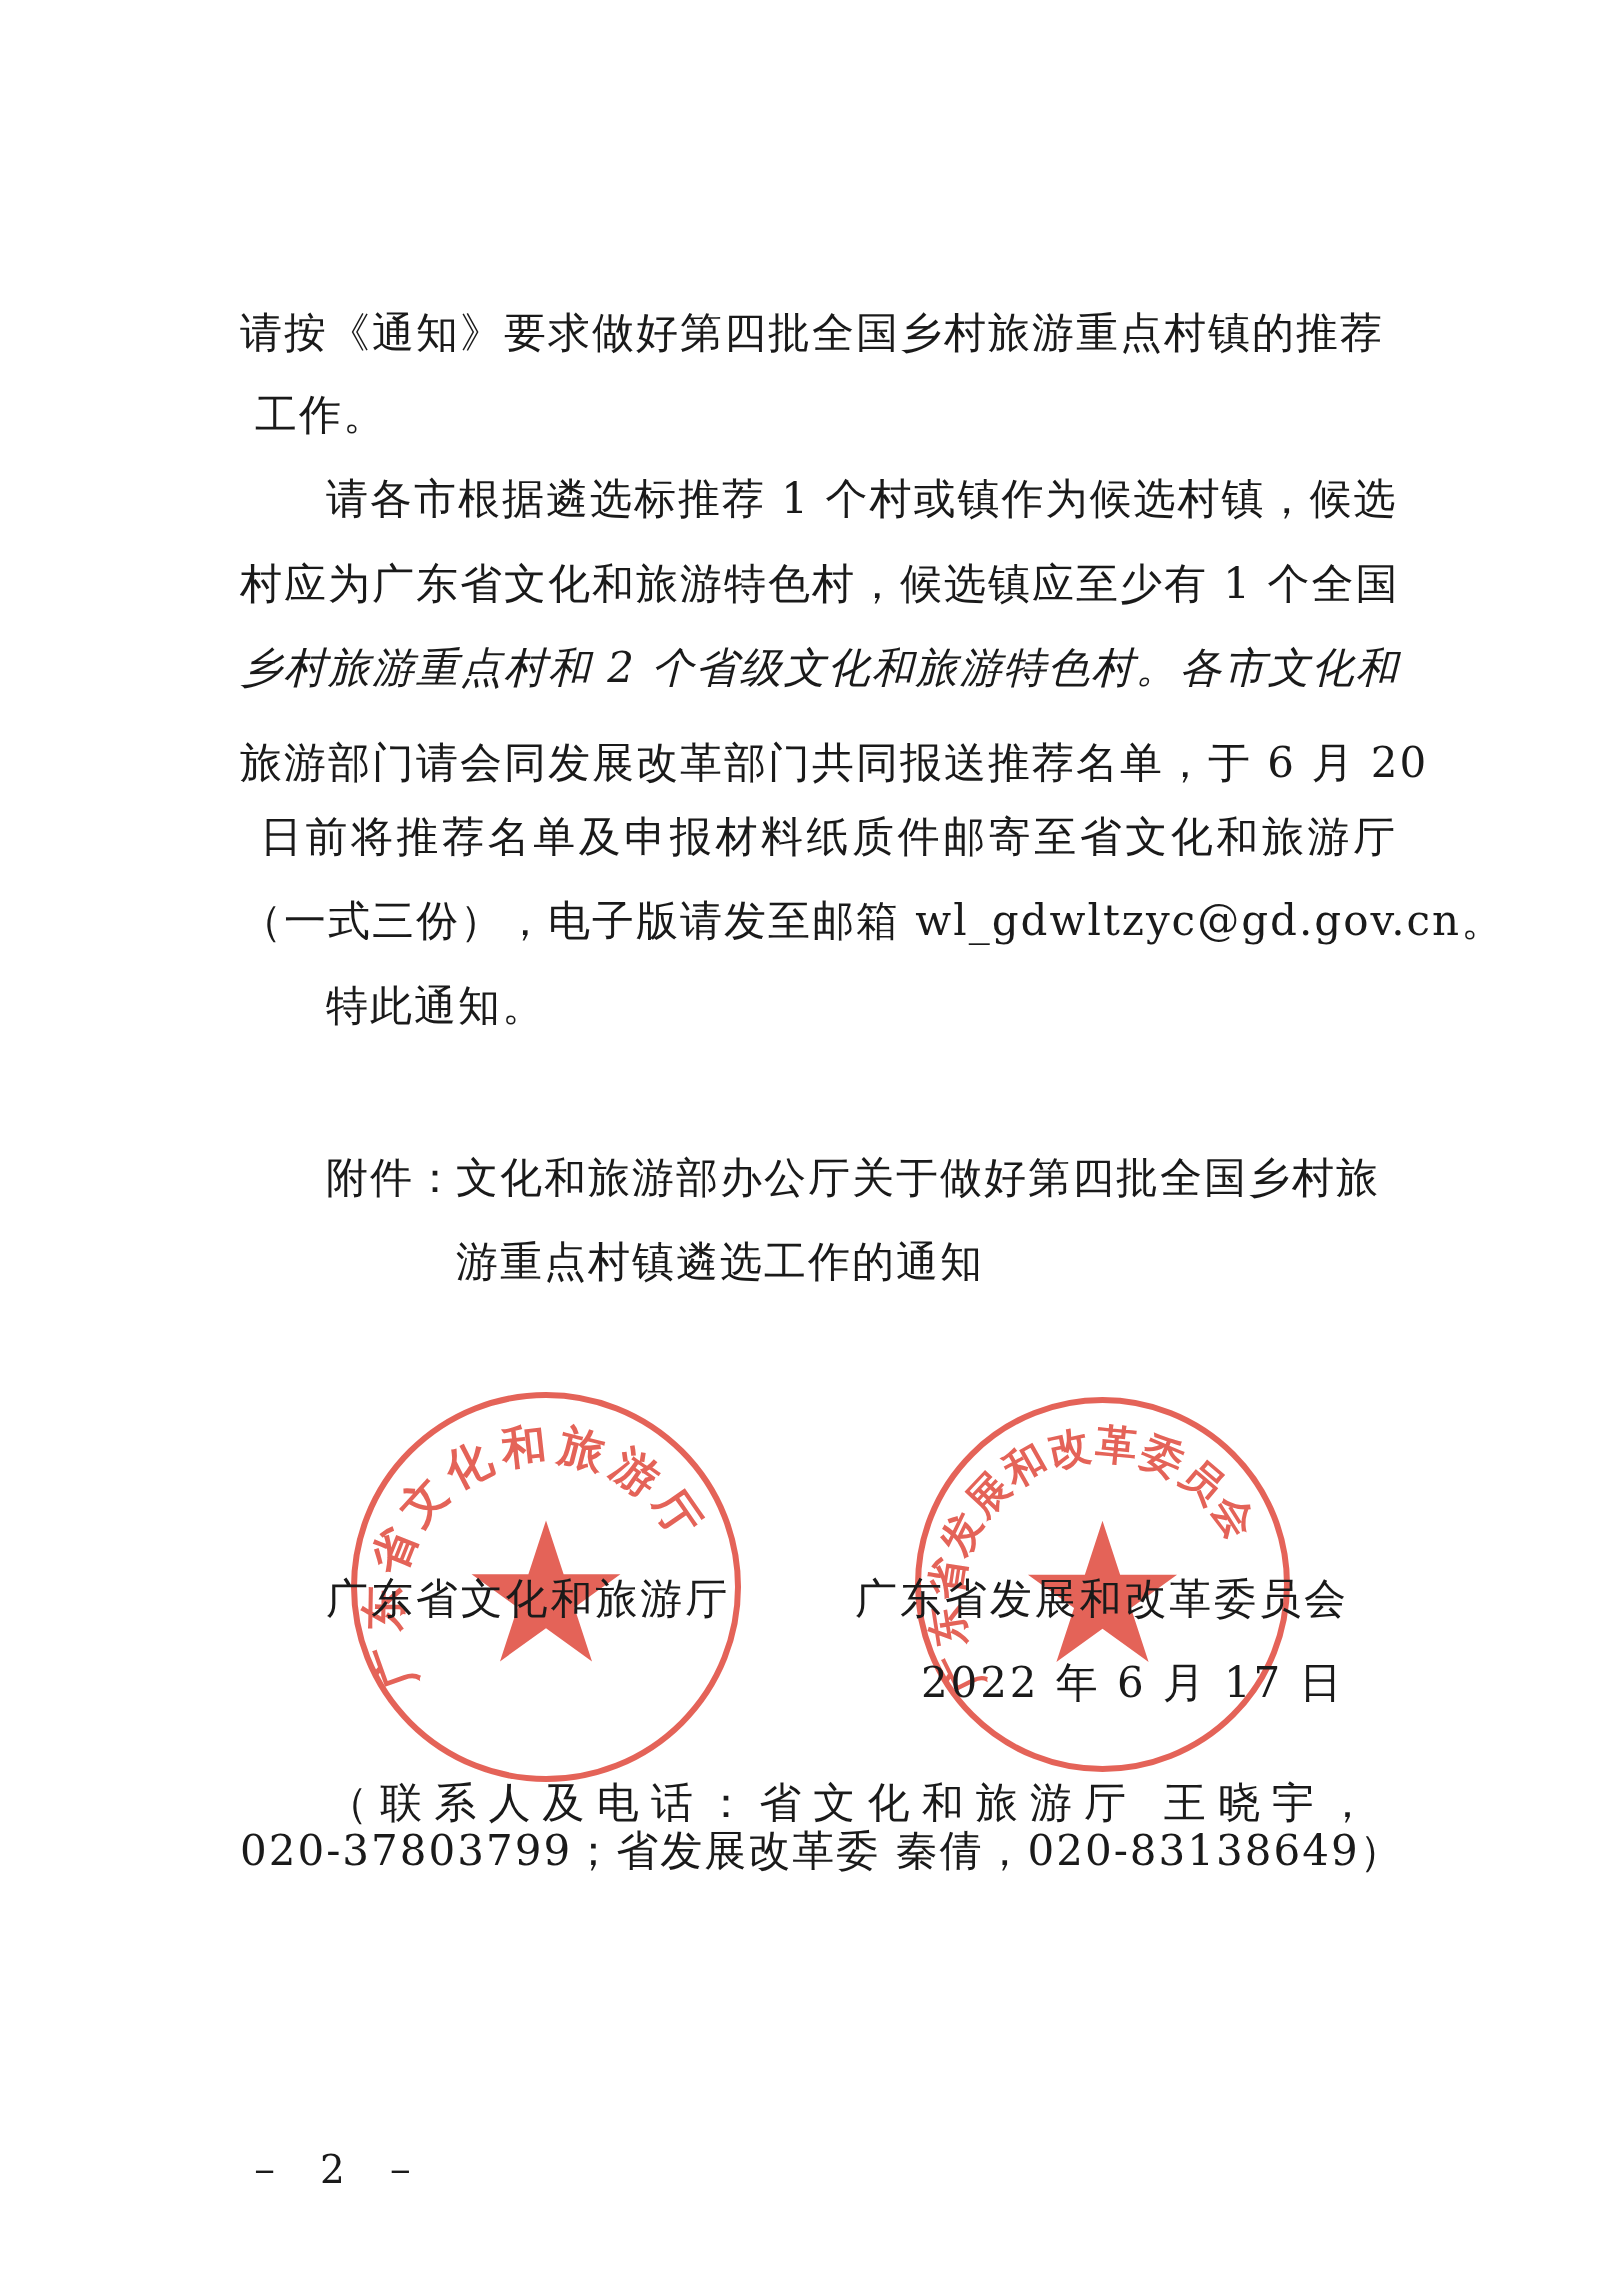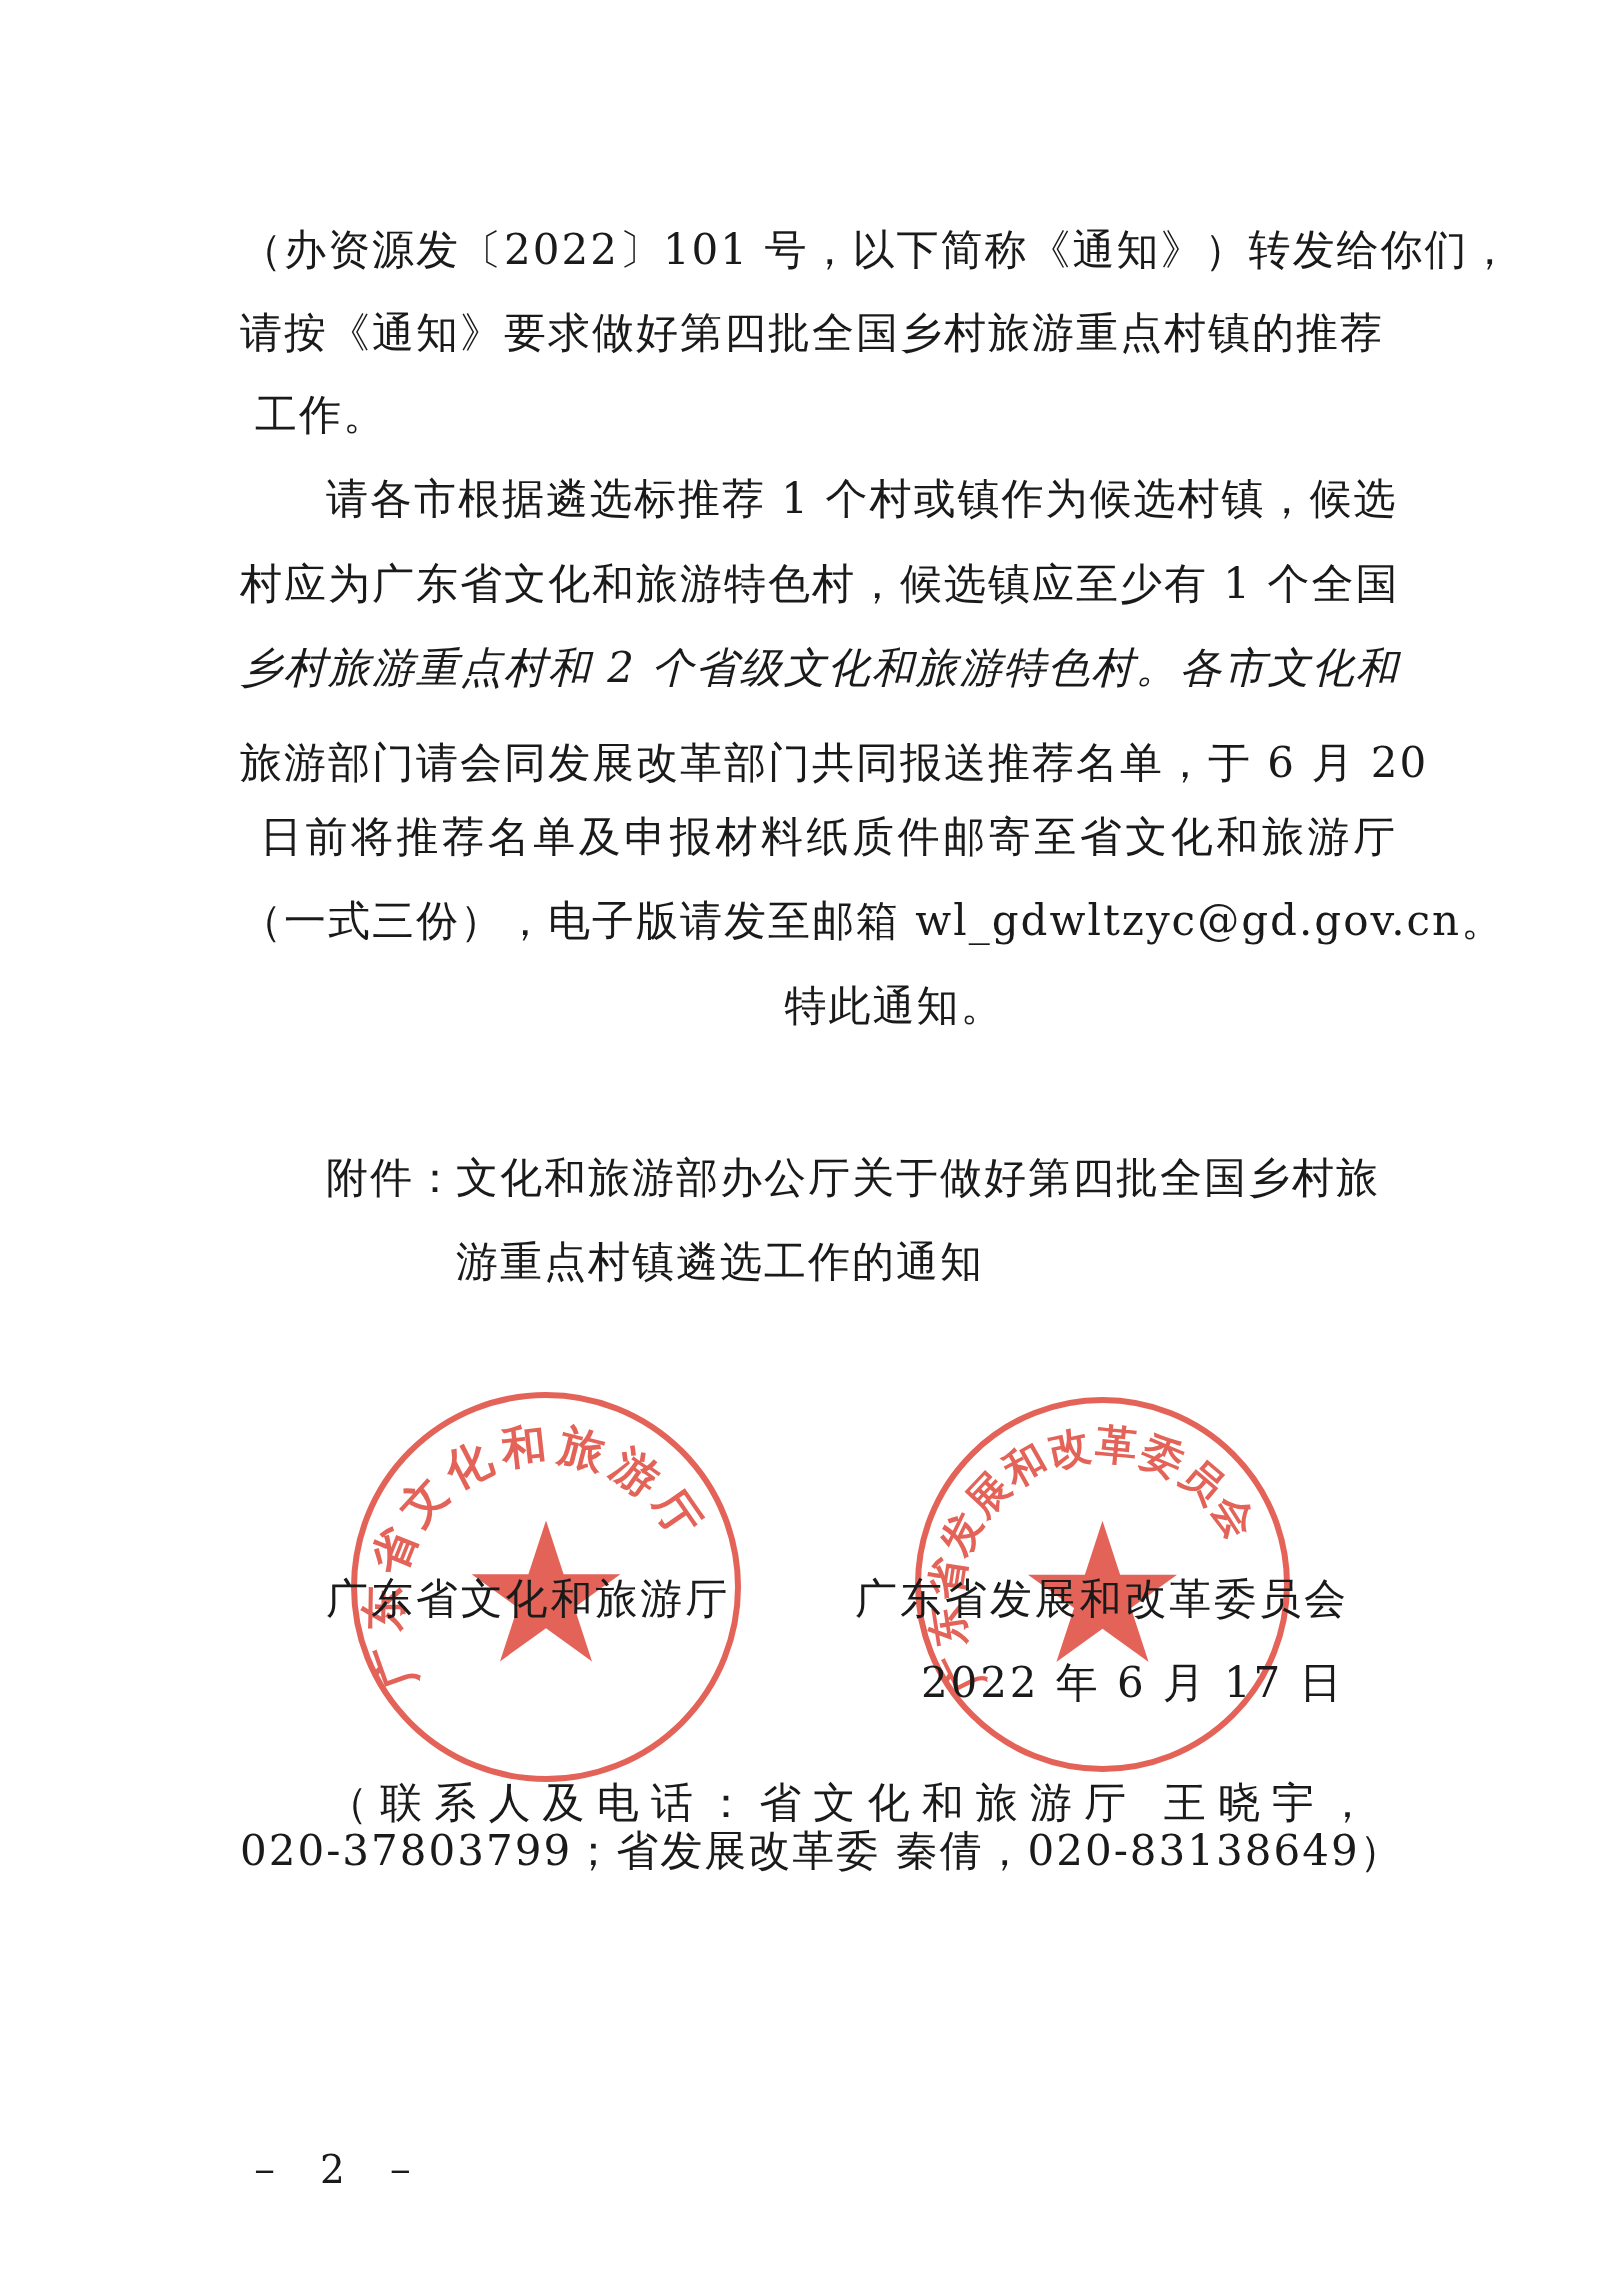--- a/index.html
+++ b/index.html
@@ -71,32 +71,31 @@
     font-size: 39px;
     line-height: 49px;
     letter-spacing: 11.8px;
   }
 </style>
 </head>
 <body>
 
 <div class="page">
 
-  <div class="line justify" style="top:222px;">（办资源发〔2022〕101 号，以下简称《通知》）转发给你们，</div>
   <div class="line justify" style="top:305px;">请按《通知》要求做好第四批全国乡村旅游重点村镇的推荐</div>
   <div class="line" style="top:387px;margin-left:15px;">工作。</div>
 
   <div class="line justify" style="top:471px; left:326px; width:1051px;">请各市根据遴选标推荐 1 个村或镇作为候选村镇，候选</div>
   <div class="line justify" style="top:556px;">村应为广东省文化和旅游特色村，候选镇应至少有 1 个全国</div>
   <div class="line justify" style="top:640px;font-style:italic;">乡村旅游重点村和 2 个省级文化和旅游特色村。各市文化和</div>
   <div class="line justify" style="top:735px;">旅游部门请会同发展改革部门共同报送推荐名单，于 6 月 20</div>
   <div class="line justify" style="top:809px;margin-left:20px;">日前将推荐名单及申报材料纸质件邮寄至省文化和旅游厅</div>
   <div class="line justify" style="top:893px;">（一式三份），电子版请发至邮箱 wl_gdwltzyc@gd.gov.cn。</div>
 
-  <div class="line" style="top:978px; left:326px;text-align:center;">特此通知。</div>
+  <div class="line" style="top:978px; left:326px;">特此通知。</div>
 
   <div class="line" style="top:1150px; left:326px; width:auto;">附件：</div>
   <div class="line justify" style="top:1150px; left:456px; width:921px;">文化和旅游部办公厅关于做好第四批全国乡村旅</div>
   <div class="line" style="top:1234px; left:456px;">游重点村镇遴选工作的通知</div>
 
   <div class="stamp" style="left:351px; top:1392px; width:378px; height:378px;">
     <svg viewBox="0 0 386 386">
       <defs>
         <path id="arcL" d="M 70 300 A 150 150 0 1 1 316 300"></path>
       </defs>

